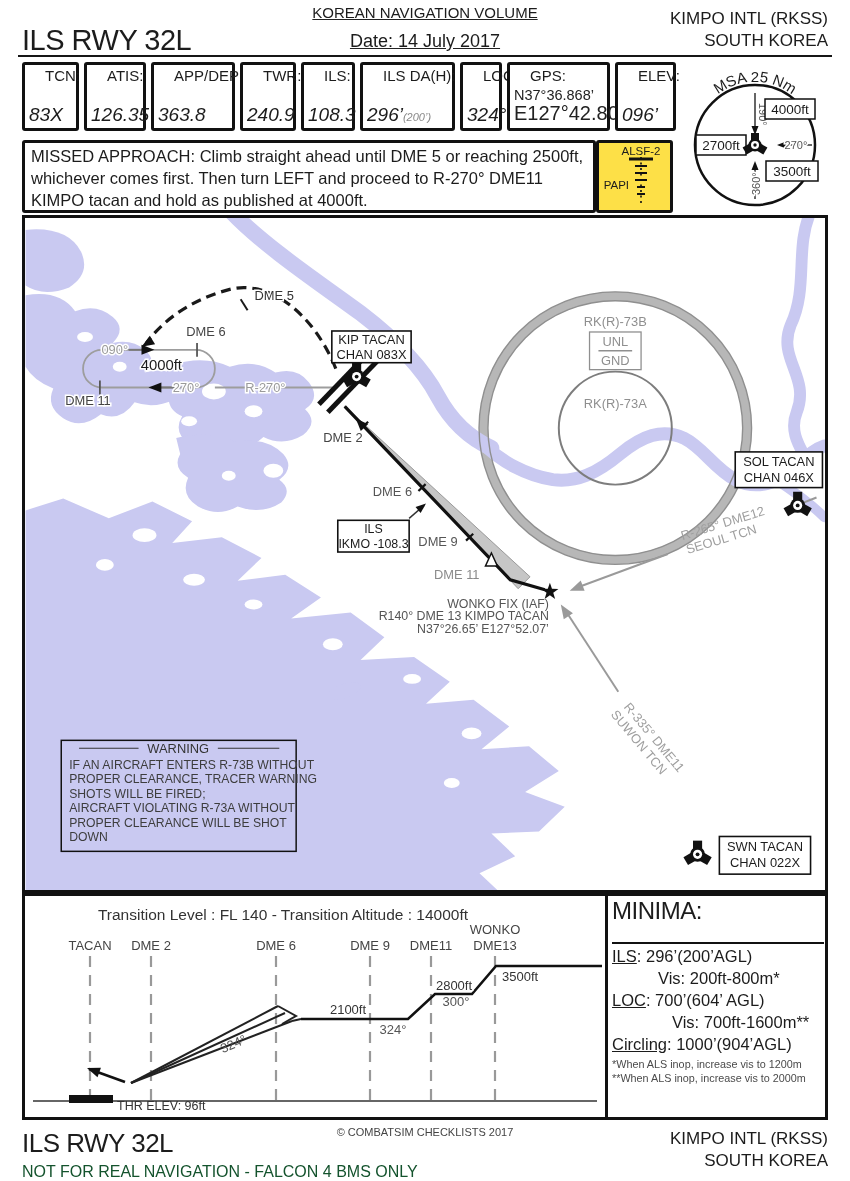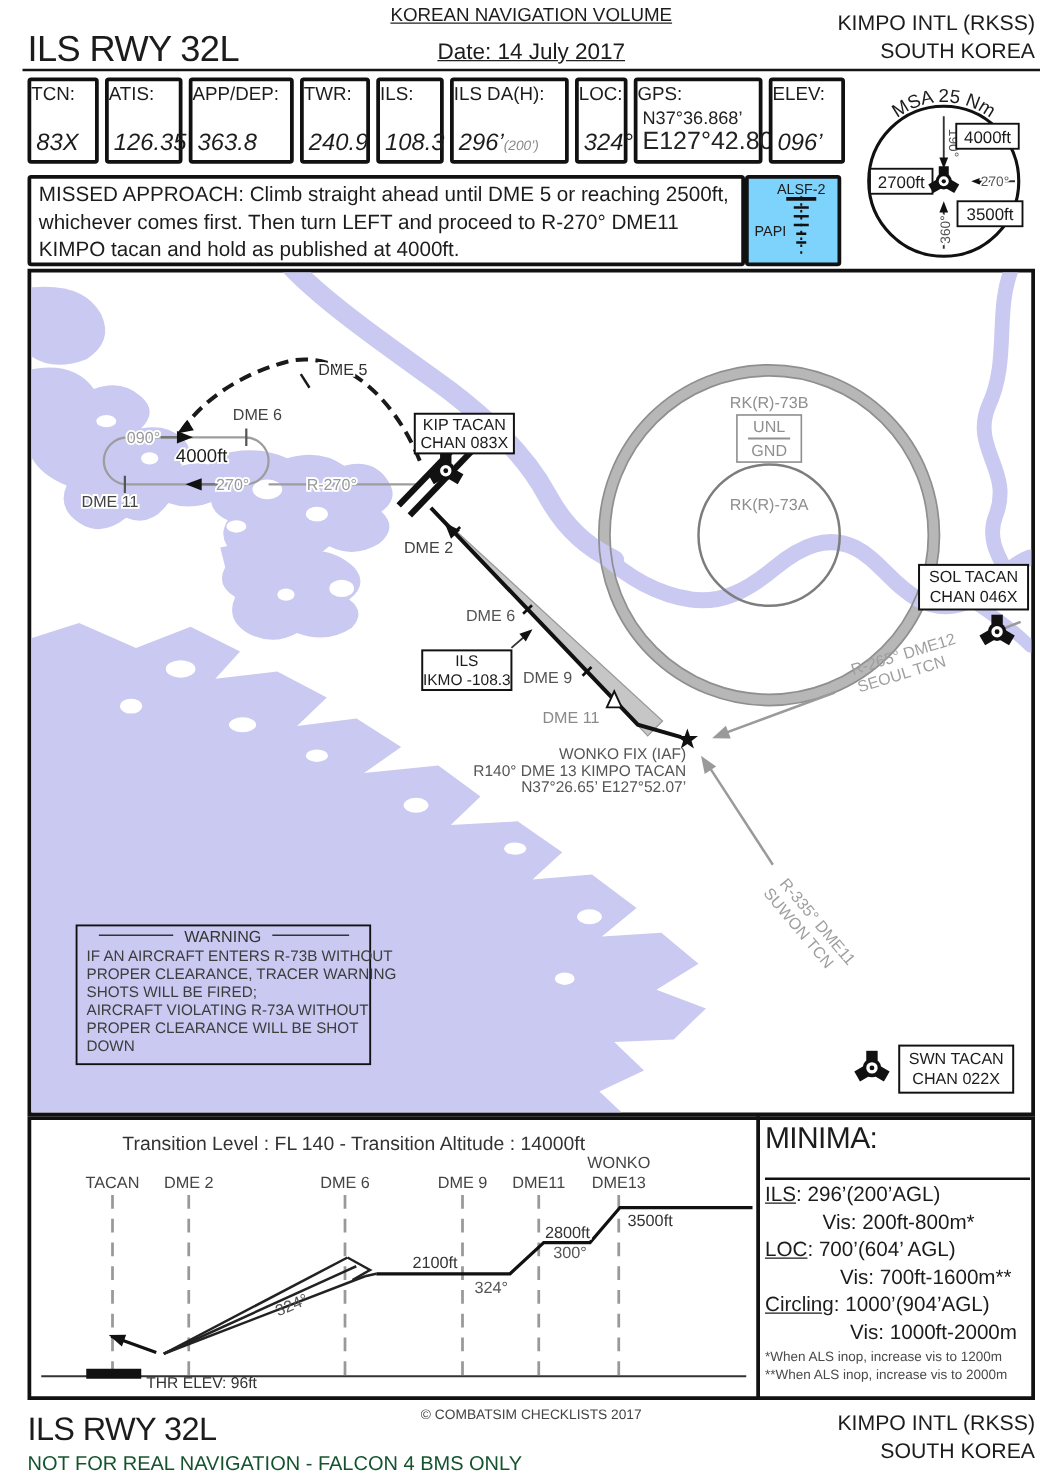--- a/index.html
+++ b/index.html
@@ -9,29 +9,29 @@
   
   .proc-title{font-size:29px;letter-spacing:-0.5px;color:#1c1c1c;}
   .hdr-center{text-align:center;width:300px;}
   .hdr-vol{font-size:15px;color:#1c1c1c;}
   .hdr-date{font-size:18px;margin-top:10px;color:#1c1c1c;}
   .hdr-right{text-align:right;font-size:17px;line-height:22px;color:#1c1c1c;}
   .hdr-rule{background:#161616;height:2px;}
   
   .strip{left:22px;top:62px;width:656px;display:flex;gap:5px;}
   .dbox{border:3px solid #111;border-radius:3px;height:69px;position:relative;box-sizing:border-box;background:#fff;}
-  .dbox .lab{font-size:15px;padding:2px 0 0 0;white-space:nowrap;color:#1c1c1c;}
+  .dbox .lab{font-size:15px;padding:2px 0 0 20px;white-space:nowrap;color:#1c1c1c;}
   .dbox .val{position:absolute;left:4px;bottom:2px;font-size:19px;white-space:nowrap;color:#1c1c1c;font-style:italic;}
   .dbox .sub{font-size:11px;color:#8a8a8a;}
   .dbox .gps1{position:absolute;left:4px;top:22px;font-size:14.5px;white-space:nowrap;}
   .dbox .gps2{position:absolute;left:4px;bottom:3px;font-size:20px;white-space:nowrap;}
   
   .missed{left:22px;top:140px;width:574px;height:73px;border:3px solid #111;border-radius:3px;
           box-sizing:border-box;font-size:16.5px;line-height:22px;padding:2px 6px;color:#1c1c1c;}
-  .alsf{left:596px;top:140px;width:77px;height:73px;border:3px solid #111;border-radius:3px;box-sizing:border-box;background:#7dd3fc;}
+  .alsf{left:596px;top:140px;width:77px;height:73px;border:3px solid #111;border-radius:3px;box-sizing:border-box;background:#fde047;}
   
   .map-frame{left:22px;top:215px;width:806px;height:678px;border:3px solid #111;box-sizing:border-box;}
   .bot-frame{left:22px;top:893px;width:806px;height:227px;border:3px solid #111;box-sizing:border-box;}
   .bot-div{left:605px;top:893px;width:3px;height:227px;background:#111;}
   
   .minima{left:612px;top:896px;width:212px;color:#1c1c1c;}
   .minima .ttl{font-size:24px;text-align:left;padding:1px 0 17px 0;border-bottom:2px solid #111;letter-spacing:-0.5px;}
   .minima .row{font-size:16.5px;margin-top:3px;white-space:nowrap;}
   .minima .u{text-decoration:underline;}
   .minima .vis1{padding-left:46px;}
@@ -380,21 +380,20 @@
     <text transform="translate(210,152) rotate(-23)" font-size="13" text-anchor="middle" fill="#555">324°</text>
   </svg>
 
   <div class="abs minima">
     <div class="ttl">MINIMA:</div>
     <div class="row"><span class="u">ILS</span><span>: 296’(200’AGL)</span></div>
     <div class="row vis1">Vis: 200ft-800m*</div>
     <div class="row"><span class="u">LOC</span><span>: 700’(604’ AGL)</span></div>
     <div class="row vis2">Vis: 700ft-1600m**</div>
     <div class="row"><span class="u">Circling</span><span>: 1000’(904’AGL)</span></div>
-    <div class="row vis3">Vis: 1000ft-2000m</div>
     <div class="notes">
       <div class="note">*When ALS inop, increase vis to 1200m</div>
       <div class="note">**When ALS inop, increase vis to 2000m</div>
     </div>
   </div>
 
   <div class="abs ft-left" style="left:22px;top:1128px;">
     <div class="big">ILS RWY 32L</div>
     <div class="small">NOT FOR REAL NAVIGATION - FALCON 4 BMS ONLY</div>
   </div>

